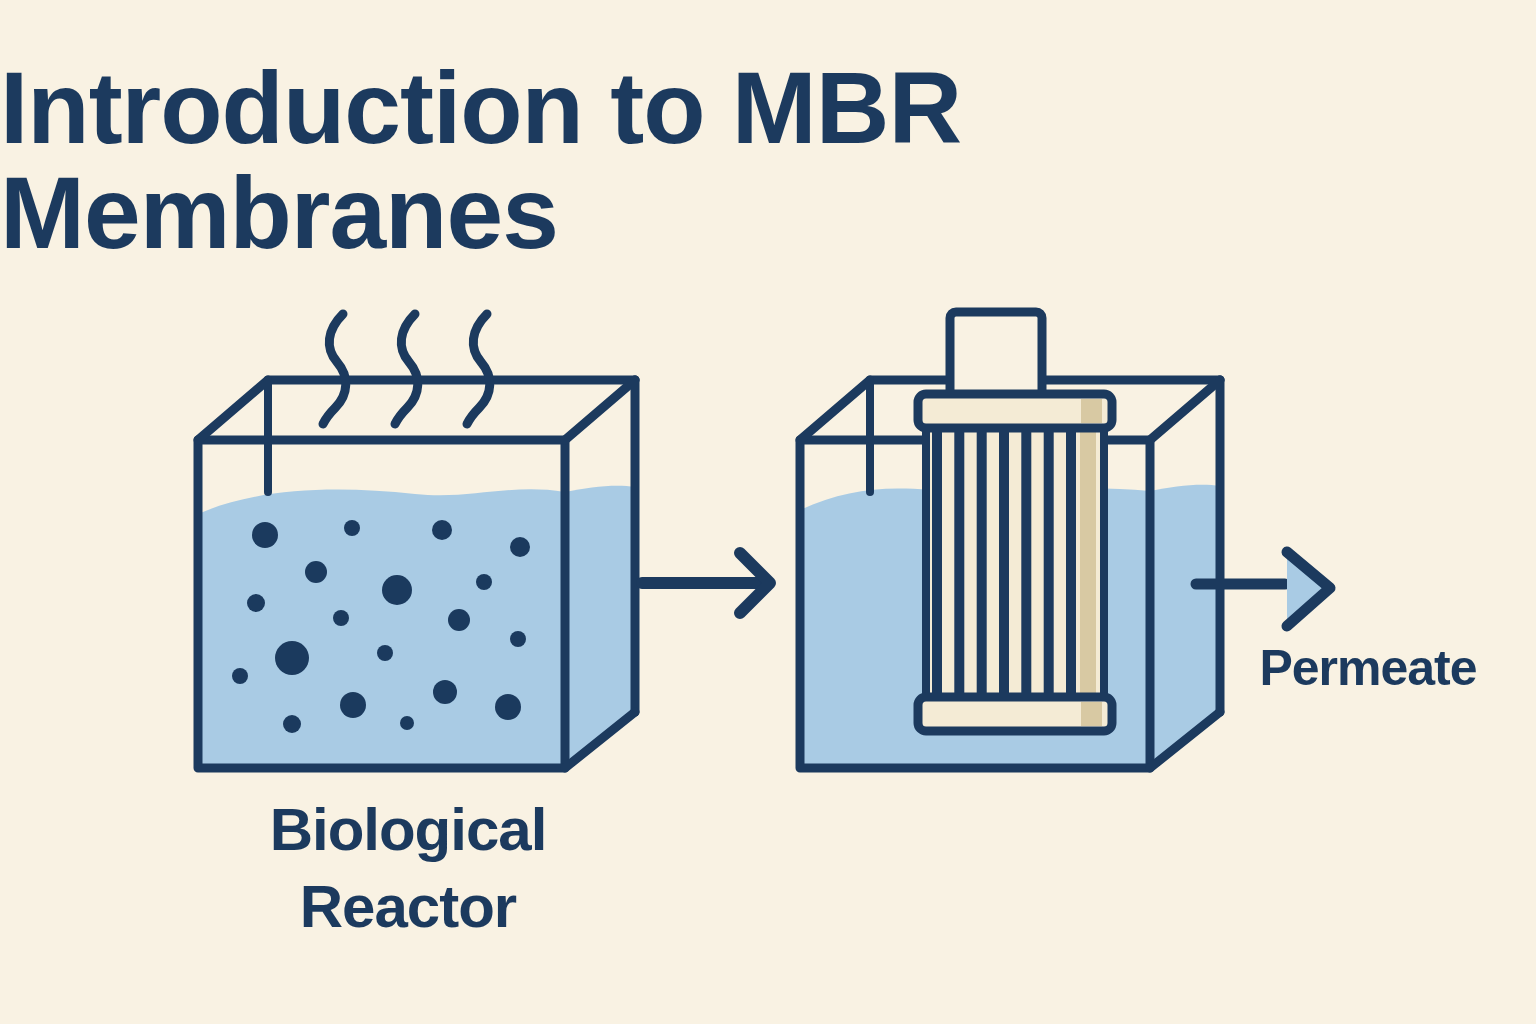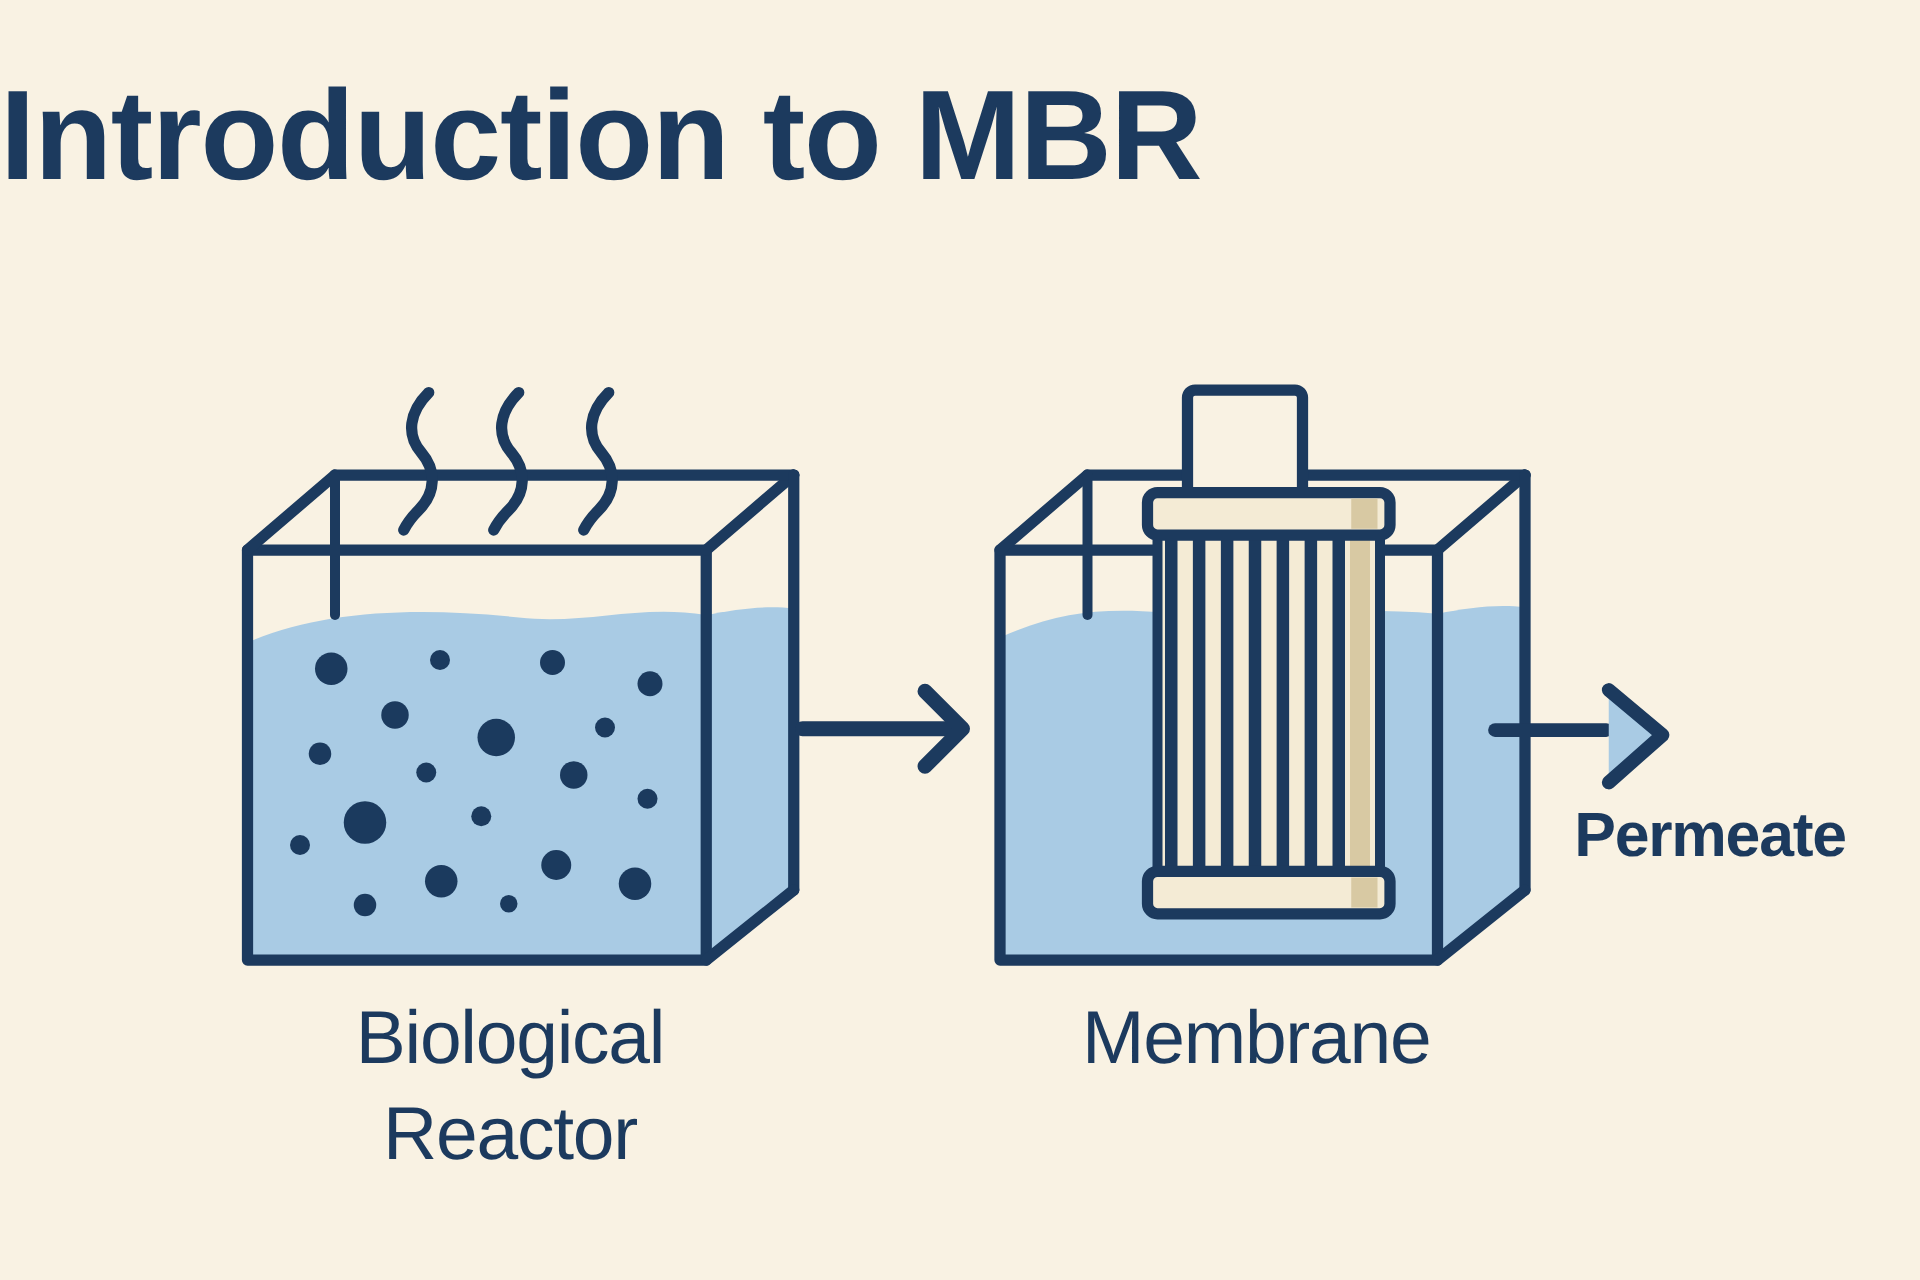--- a/index.html
+++ b/index.html
@@ -12,21 +12,21 @@
     color:var(--navy,#1C3A5E);
   }
   .diagram-svg{position:absolute;left:0;top:0;}
   .title-block{
     position:absolute;left:0;top:56px;width:1405px;
     text-align:left;font-weight:700;font-size:102px;line-height:1.03;
     letter-spacing:-1px;color:var(--navy);
   }
   .tank-label{
     position:absolute;top:792px;width:500px;text-align:center;
-    font-weight:400;font-size:60px;line-height:1.28;color:var(--navy);
+    font-weight:700;font-size:60px;line-height:1.28;color:var(--navy);
     letter-spacing:-1px;
   }
   .label-left{left:158px;}
   .label-right{left:755px;}
   .permeate-label{
     position:absolute;left:1218px;top:638px;width:300px;text-align:center;
     font-weight:700;font-size:50px;line-height:1.2;color:var(--navy);
     letter-spacing:-1px;
   }
   
@@ -135,25 +135,25 @@
       <g>
         <path class="arrow-thin" d="M1196,584 L1285,584"></path>
         <polygon class="arrowhead-fill" points="1287,552 1330,588 1287,626"></polygon>
         <path class="arrow-thin" d="M1287,552 L1330,588 L1287,626"></path>
       </g>
     </g>
   </svg>
 
   <div class="title-block">
     <div>Introduction to MBR</div>
+    <div>Membranes</div>
   </div>
 
   <div class="tank-label label-left">
     <div>Biological</div>
     <div>Reactor</div>
   </div>
 
   <div class="tank-label label-right">
-    <div>Membrane</div>
   </div>
 
   <div class="permeate-label">Permeate</div>
 </div>
 
 </body></html>

